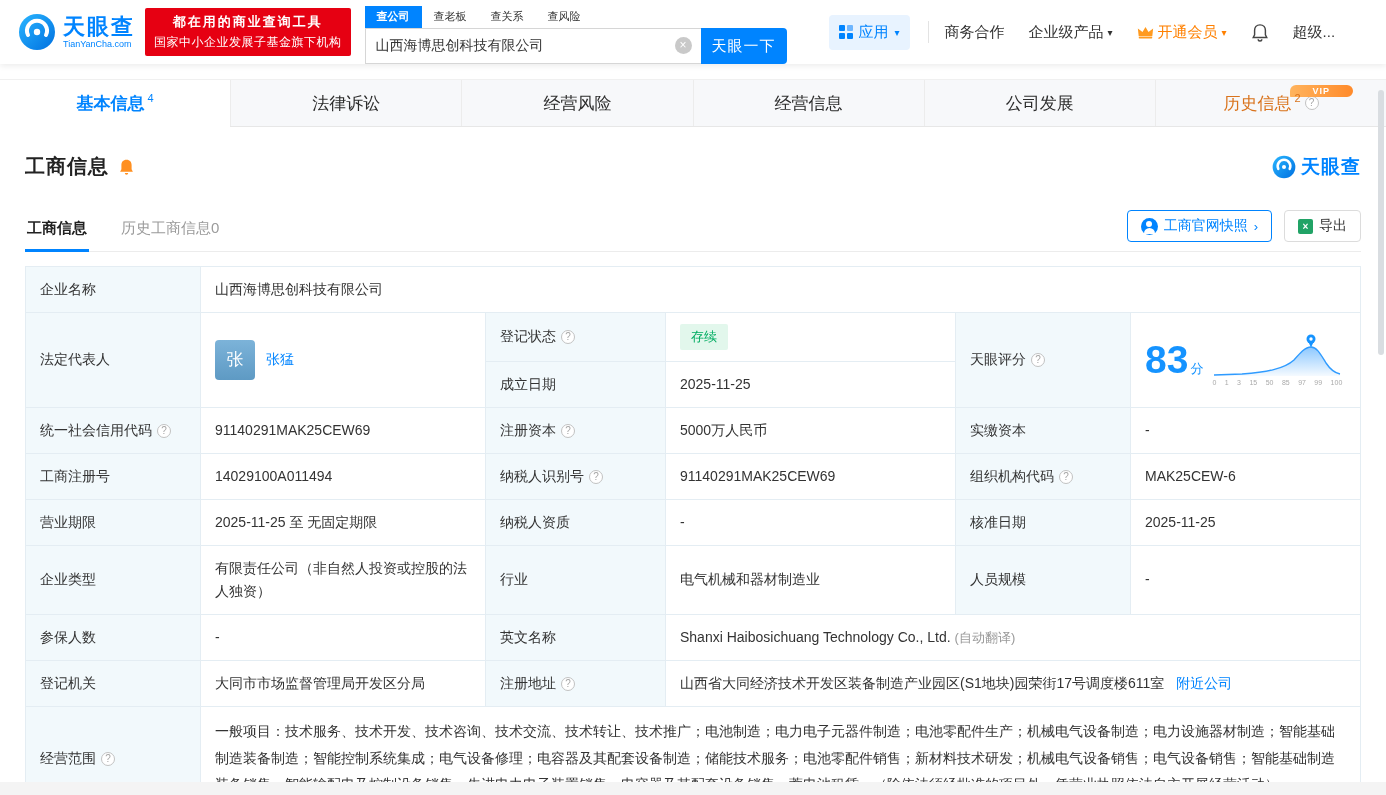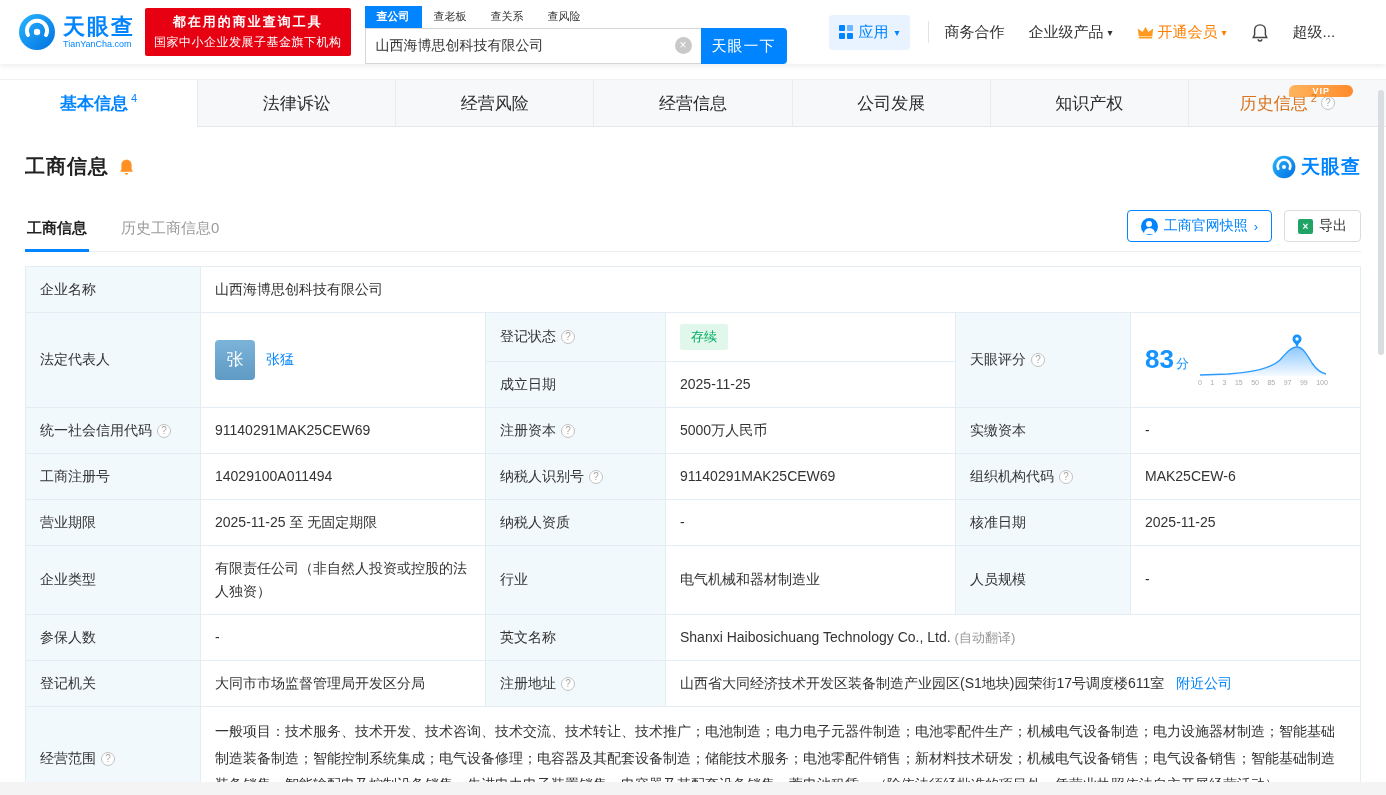--- a/index.html
+++ b/index.html
@@ -71,21 +71,21 @@
   .info-table td{border:1px solid #e4edf3;padding:11px 14px;font-size:14px;line-height:1.65;vertical-align:middle;word-break:break-all;color:#333;}
   td.lbl{background:#f2f9fc;}
   .help{display:inline-block;width:14px;height:14px;border:1px solid #c2c2c2;border-radius:50%;color:#a5a5a5;font-size:10px;line-height:12px;text-align:center;margin-left:5px;vertical-align:1px;cursor:pointer;background:#fff;}
   .link{color:#0084ff;cursor:pointer;}
   .badge{display:inline-block;background:#e2f7ec;color:#00ad62;font-size:13px;padding:2px 11px;border-radius:2px;}
   .rep{display:flex;align-items:center;gap:11px;}
   .avatar{width:40px;height:40px;border-radius:4px;background:linear-gradient(180deg,#7cb3d9,#5e9ac4);color:#fff;font-size:17px;display:flex;align-items:center;justify-content:center;cursor:pointer;}
   .note{color:#999;font-size:13px;margin-left:4px;}
   .score-wrap{display:flex;align-items:center;gap:9px;}
   .score-num{color:#1593ff;white-space:nowrap;}
-  .score-num .big{font-size:26px;font-weight:bold;margin-top:16px;}
+  .score-num .big{font-size:39px;font-weight:bold;margin-top:16px;}
   .score-num .unit{font-size:13px;margin-left:2px;}
   .chart-box{display:flex;flex-direction:column;}
   .axis{display:flex;justify-content:space-between;width:130px;font-size:7px;color:#aaa;line-height:1;margin-top:1px;}
 
   .footer-strip{position:absolute;left:0;right:0;bottom:0;height:13px;background:#f4f4f4;}
   .scrollbar{position:absolute;top:90px;right:2px;width:6px;height:265px;background:#d9dde1;border-radius:3px;}
 </style>
 </head>
 <body>
 
@@ -179,23 +179,20 @@
       <span>法律诉讼</span>
     </div>
   <div class="tab">
       <span>经营风险</span>
     </div>
   <div class="tab">
       <span>经营信息</span>
     </div>
   <div class="tab">
       <span>公司发展</span>
-    </div>
-  <div class="tab">
-      <span>知识产权</span>
     </div>
   <div class="tab history">
     <span class="vip-tag">VIP</span>
     <span>历史信息</span>
       <sup>2</sup>
     <span class="help">?</span>
   </div>
 </div>
 
 <main>

